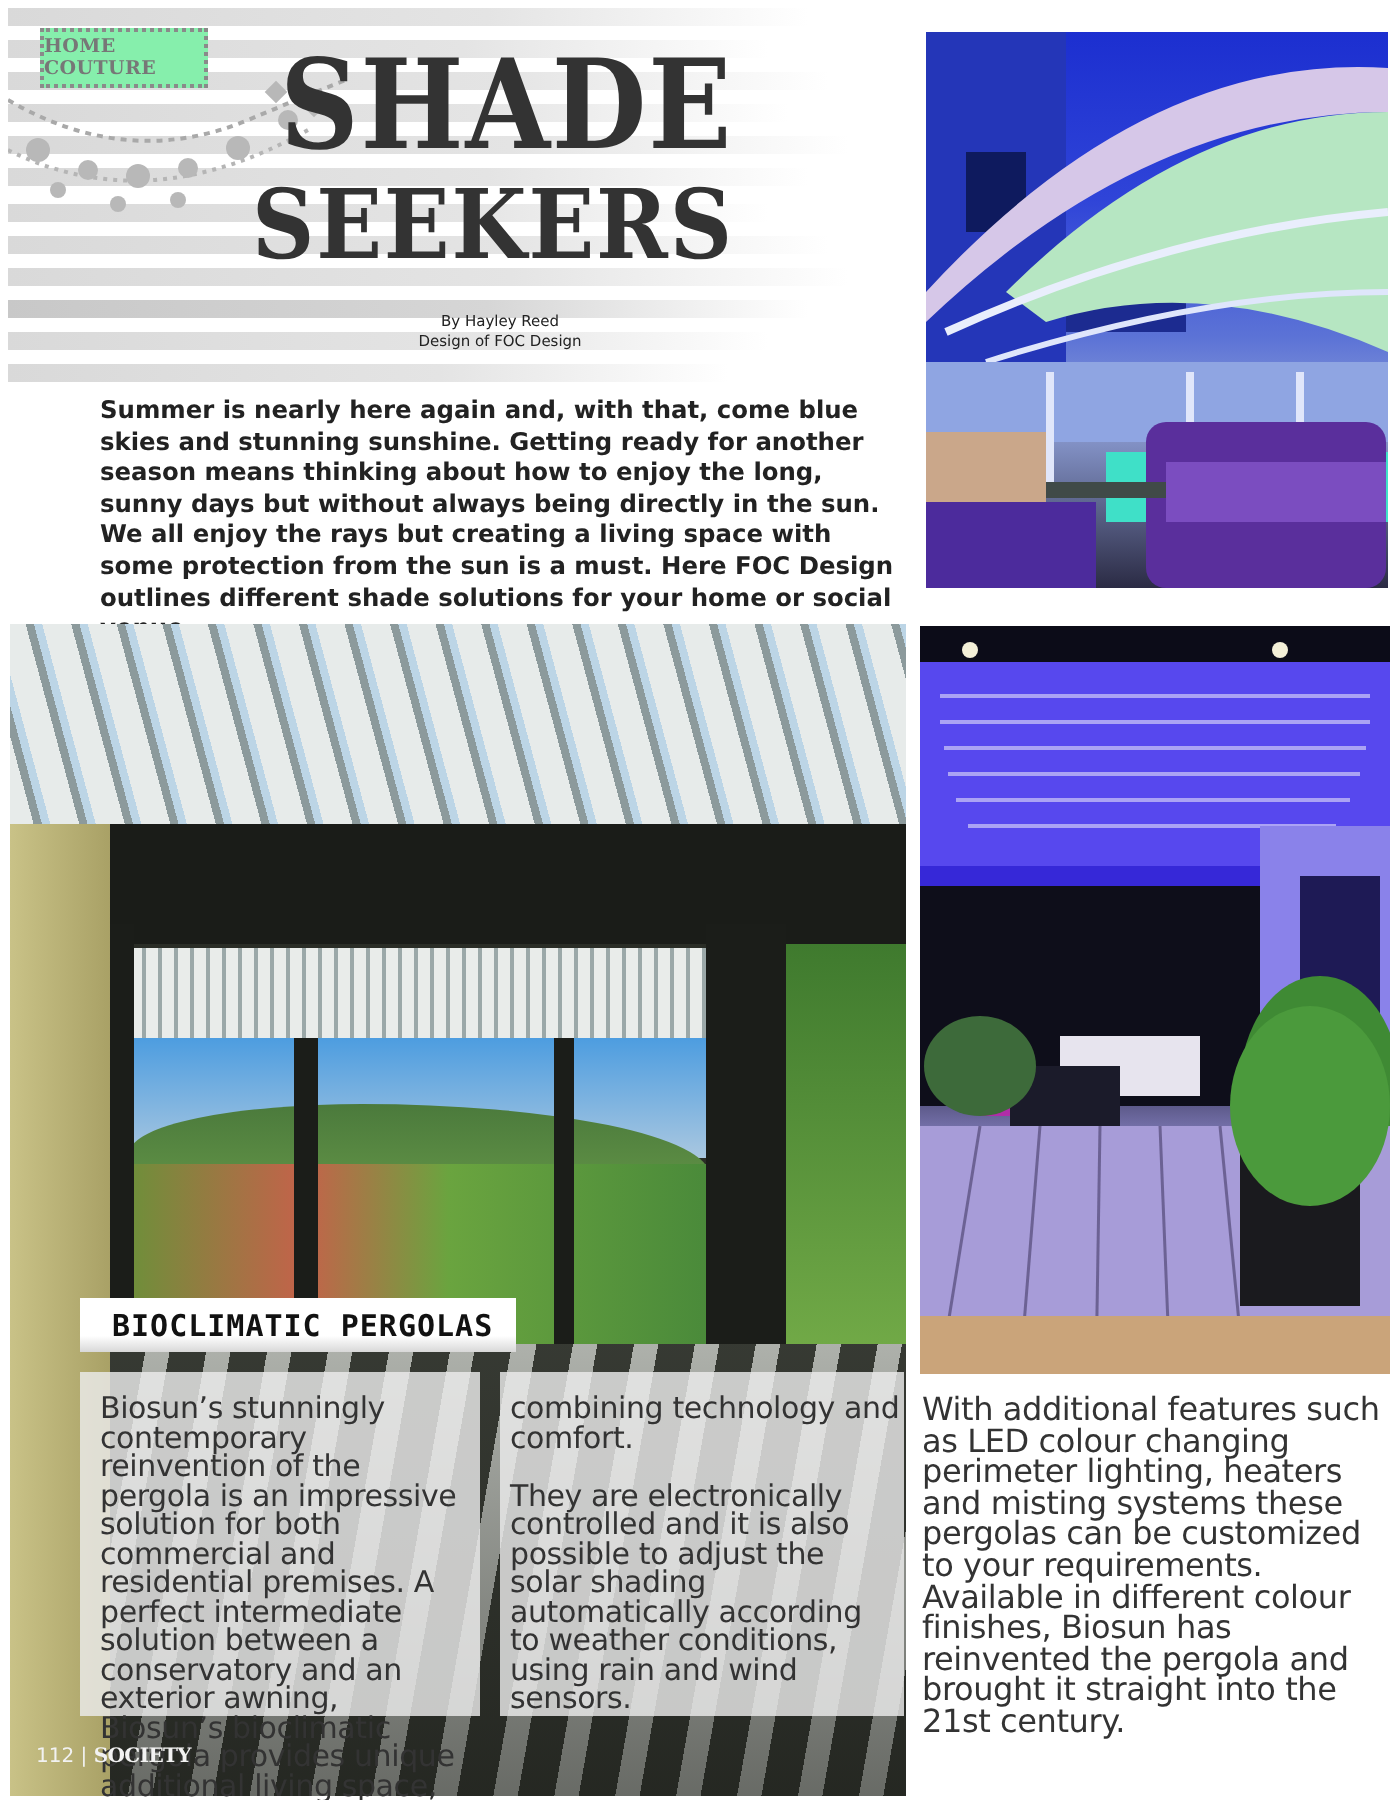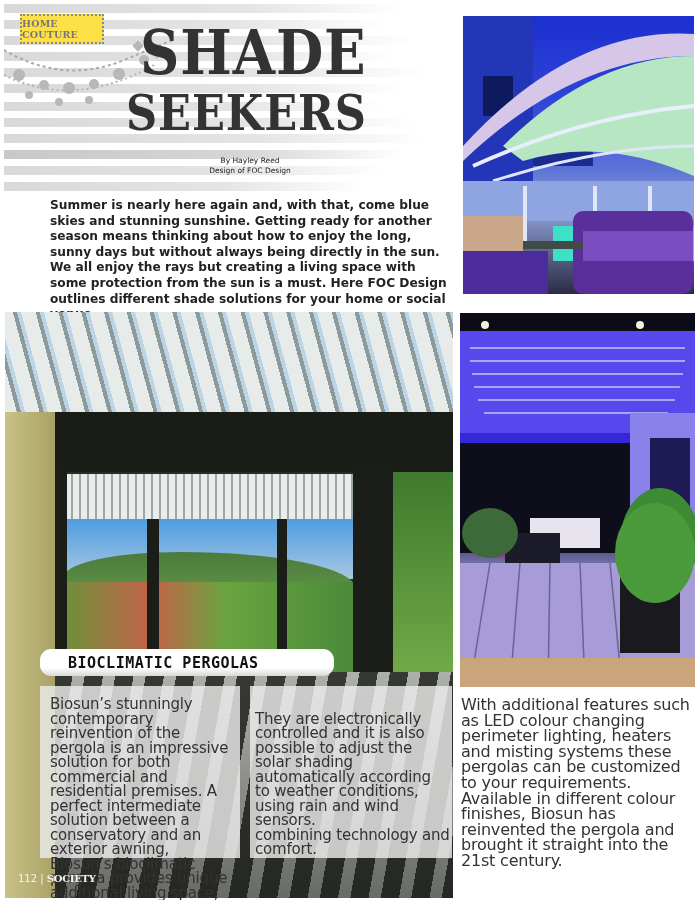--- a/index.html
+++ b/index.html
@@ -6,21 +6,21 @@
     html, body { width: 700px; height: 900px; overflow: hidden; background: #ffffff; }
     body { position: relative; font-family: "DejaVu Sans", sans-serif; color: #2a2a2a; }
 
     
     .stripes { position: absolute; left: 4px; top: 0; width: 450px; height: 200px; }
     .stripe { position: absolute; left: 0; height: 9px; background: linear-gradient(to right, #d9d9d9 0%, #e4e4e4 60%, rgba(255,255,255,0) 100%); }
 
     .ornament { position: absolute; left: 4px; top: 40px; width: 170px; height: 75px; }
 
     .kicker-box { position: absolute; left: 20px; top: 14px; width: 84px; height: 30px;
-      border: 2px dotted #8a8a8a; background: #fde047; display: flex; align-items: center; justify-content: center; }
+      border: 2px dotted #8a8a8a; background: #86efac; display: flex; align-items: center; justify-content: center; }
     .kicker-box span { font-family: "DejaVu Serif", serif; font-weight: bold; font-size: 9.5px; color: #777; letter-spacing: 0.2px; }
 
     .title-1 { position: absolute; left: 140px; top: 22px; font-family: "DejaVu Serif", serif; font-weight: bold;
       font-size: 62px; line-height: 62px; color: #333; letter-spacing: 1px; transform: scaleX(0.88); transform-origin: left top; }
     .title-2 { position: absolute; left: 126px; top: 88px; font-family: "DejaVu Serif", serif; font-weight: bold;
       font-size: 48px; line-height: 50px; color: #333; letter-spacing: 1px; transform: scaleX(0.9); transform-origin: left top; }
 
     .byline { position: absolute; left: 150px; top: 156px; width: 200px; text-align: center; font-size: 7.5px; font-weight: normal; line-height: 10px; color: #222; }
 
     .intro { position: absolute; left: 50px; top: 198px; width: 400px; font-size: 12.2px; line-height: 15.6px; font-weight: bold; color: #222; }
@@ -42,22 +42,22 @@
       background: repeating-linear-gradient(90deg, #e9ecea 0 6px, #9ba8a8 6px 8px); }
     .m-sky { position: absolute; left: 60px; top: 207px; width: 290px; height: 60px; background: linear-gradient(180deg, #4d9de0, #a9c7e0); }
     .m-hills { position: absolute; left: 60px; top: 240px; width: 290px; height: 60px; background: linear-gradient(180deg, #4b7a3c, #6a9c4a); border-radius: 40% 60% 0 0; }
     .m-garden { position: absolute; left: 60px; top: 270px; width: 290px; height: 90px; background: linear-gradient(90deg, #6e8f3a, #c4624a 30%, #6aa43f 55%, #4a8a3a); }
     .m-trees { position: absolute; right: 0; top: 160px; width: 100px; height: 230px; background: linear-gradient(180deg, #3f7a2e, #78b04a); }
     .m-post { position: absolute; background: #1b1d19; }
     .m-floor { position: absolute; left: 50px; top: 360px; right: 0; bottom: 0;
       background: repeating-linear-gradient(100deg, #3a3d36 0 18px, #cfd2cc 18px 30px); }
     .m-floor-shade { position: absolute; left: 50px; top: 360px; right: 0; bottom: 0; background: linear-gradient(180deg, rgba(40,44,38,0.2), rgba(20,22,18,0.55)); }
 
-    .section-head { position: absolute; left: 40px; top: 649px; width: 294px; height: 27px;
-      background: linear-gradient(180deg, #ffffff 0%, #ffffff 70%, #d8d8d8 100%); display: flex; align-items: center; padding-left: 28px; border-radius: 11px; }
+    .section-head { position: absolute; left: 40px; top: 649px; width: 218px; height: 27px;
+      background: linear-gradient(180deg, #ffffff 0%, #ffffff 70%, #d8d8d8 100%); display: flex; align-items: center; padding-left: 16px; }
     .section-head span { font-family: "DejaVu Sans Mono", monospace; font-weight: bold; font-size: 15px; color: #111; letter-spacing: 0.5px; }
 
     .col-panel { position: absolute; background: rgba(236, 236, 236, 0.82); }
     .col-1 { left: 40px; top: 686px; width: 200px; height: 172px; }
     .col-2 { left: 250px; top: 686px; width: 202px; height: 172px; }
     .body-text { position: absolute; font-size: 15px; line-height: 14.5px; color: #333; font-weight: normal; letter-spacing: -0.2px; }
     .text-1 { left: 50px; top: 697px; width: 185px; }
     .text-2 { left: 255px; top: 697px; width: 195px; }
     .text-3 { left: 461px; top: 697px; width: 235px; font-size: 16px; line-height: 15.6px; }
 
@@ -193,22 +193,22 @@
 
 <div class="section-head">
   <span>BIOCLIMATIC PERGOLAS</span>
 </div>
 
 <div class="col-panel col-1"></div>
 <div class="col-panel col-2"></div>
 
 <p class="body-text text-1">Biosun’s stunningly contemporary reinvention of the pergola is an impressive solution for both commercial and residential premises. A perfect intermediate solution between a conservatory and an exterior awning, Biosun’s bioclimatic pergola provides unique additional living space,</p>
 <div class="body-text text-2">
+  <p>combining technology and comfort.</p>
   <p style="margin-top:14.5px;">They are electronically controlled and it is also possible to adjust the solar shading automatically according to weather conditions, using rain and wind sensors.</p>
-  <p>combining technology and comfort.</p>
 </div>
 <p class="body-text text-3">With additional features such as LED colour changing perimeter lighting, heaters and misting systems these pergolas can be customized to your requirements. Available in different colour finishes, Biosun has reinvented the pergola and brought it straight into the 21st century.</p>
 
 <div class="folio">
   <span>112</span>
   <span>|</span>
   <b>SOCIETY</b>
 </div>
 
 </body></html>

